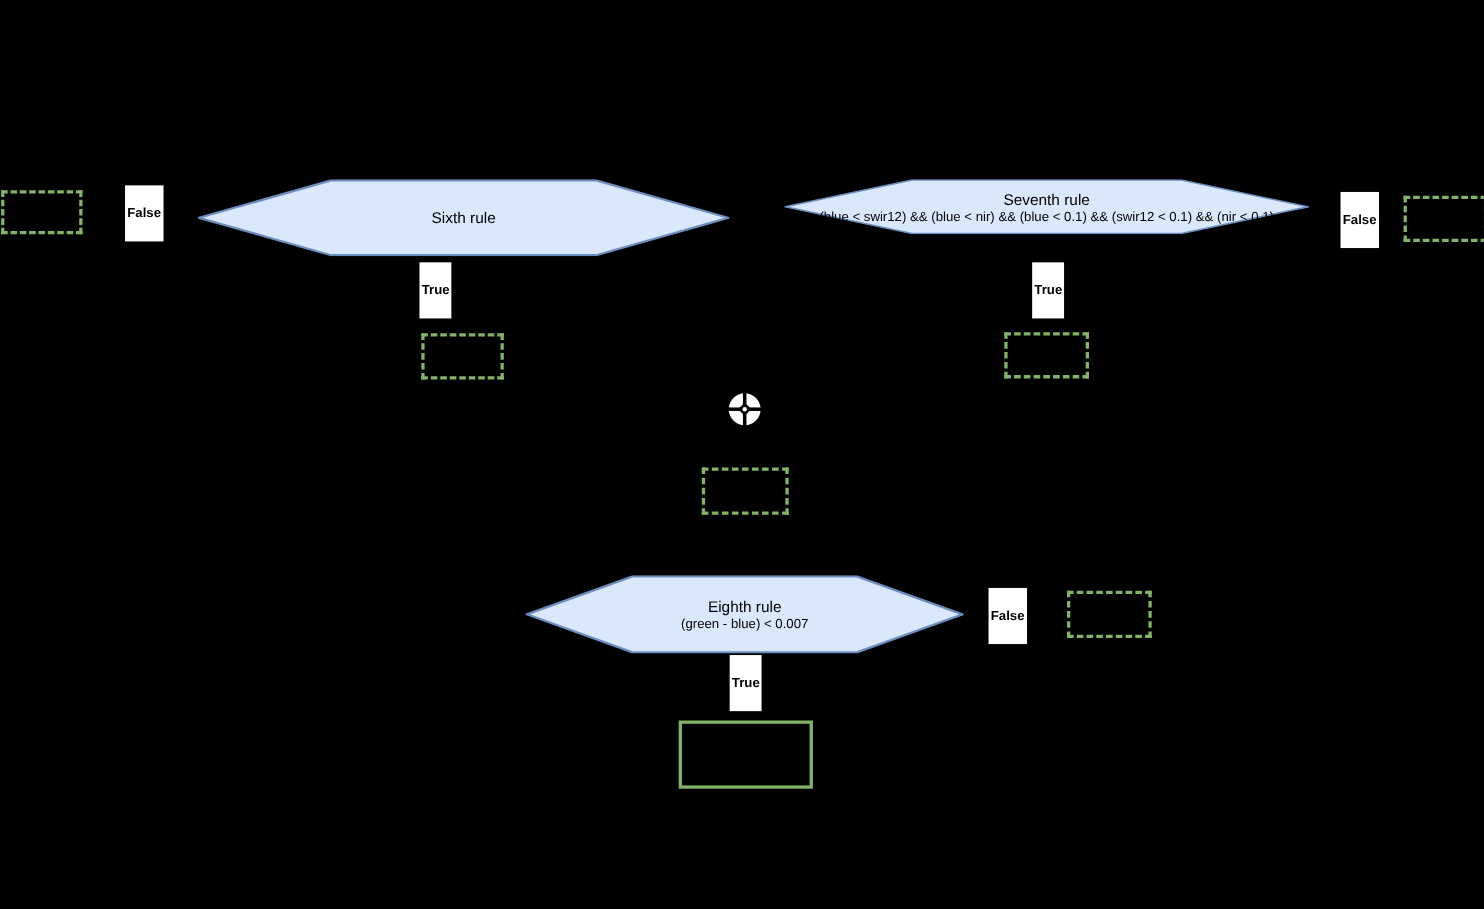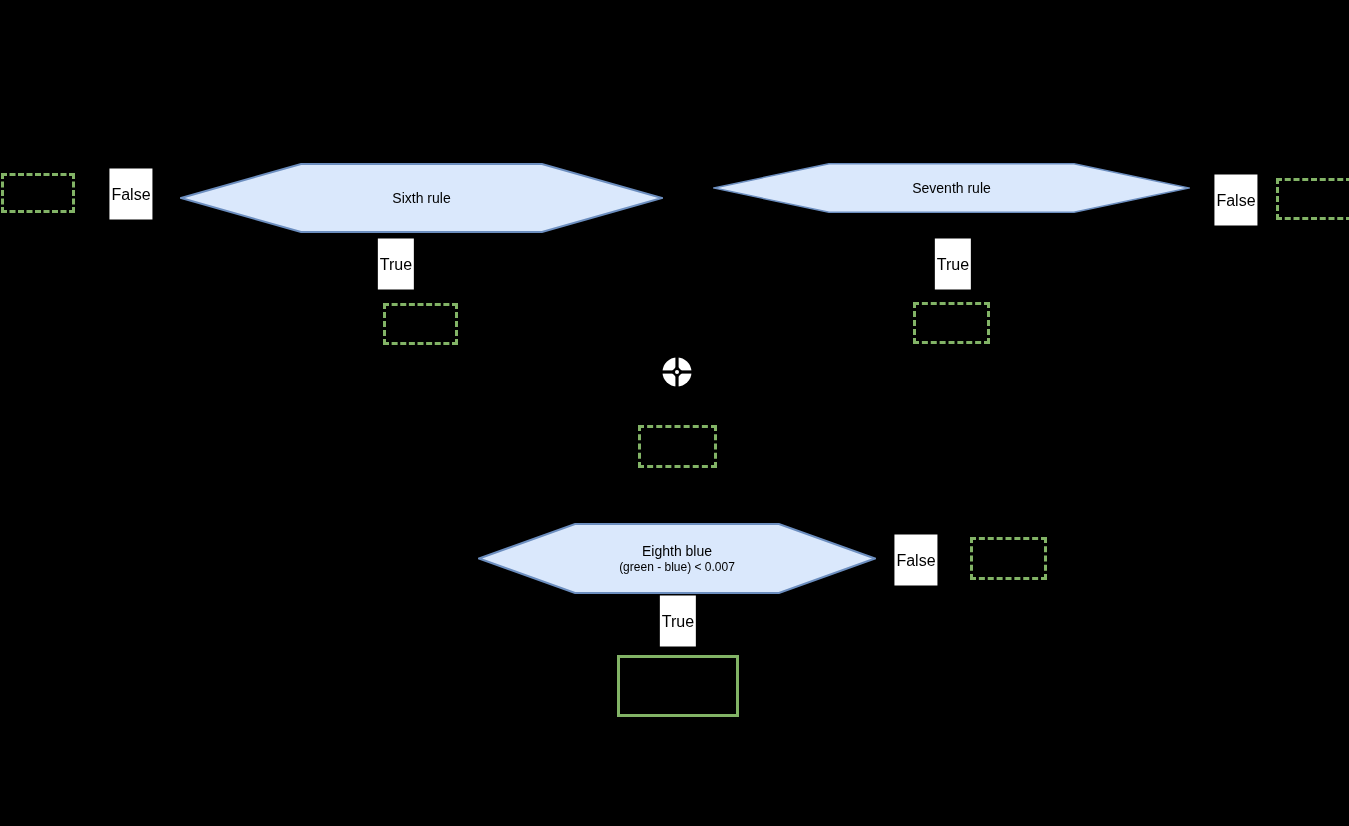--- a/index.html
+++ b/index.html
@@ -29,21 +29,21 @@
     display:flex;flex-direction:column;align-items:center;justify-content:center;
     text-align:center;white-space:nowrap;
   }
   .hex-title{font-size:14px;line-height:18px;}
   .hex-cond{font-size:12px;line-height:15px;}
   .pad-up .hex-text{text-align:center;}
   
   .edge-label{
     position:absolute;transform:translate(-50%,-50%);
     background:var(--label-bg);color:var(--text-color);
-    font-size:16px;line-height:17px;padding:17px 2px;white-space:nowrap;
+    font-size:12px;line-height:17px;padding:17px 2px;white-space:nowrap;font-weight:bold;
   }
   
   .dashed-box{
     position:absolute;box-sizing:border-box;
     border:3px dashed var(--terminal-stroke);
     background:transparent;
   }
   .solid-box{
     position:absolute;box-sizing:border-box;
     border:3px solid var(--terminal-stroke);
@@ -65,29 +65,30 @@
       <div class="hex-title">Sixth rule</div>
     </div>
   </div>
 
   <div class="hex pad-up" style="left:713px;top:163px;width:477px;height:50px">
     <svg viewBox="0 0 477 70" preserveAspectRatio="none">
       <polygon points="1,35 116,1 361,1 476,35 361,69 116,69"></polygon>
     </svg>
     <div class="hex-text">
       <div class="hex-title">Seventh rule</div>
+      <div class="hex-cond">(blue &lt; swir12) &amp;&amp; (blue &lt; nir) &amp;&amp; (blue &lt; 0.1) &amp;&amp; (swir12 &lt; 0.1) &amp;&amp; (nir &lt; 0.1)</div>
     </div>
   </div>
 
   <div class="hex" style="left:478px;top:523px;width:398px;height:71px">
     <svg viewBox="0 0 398 71" preserveAspectRatio="none">
       <polygon points="1,35.5 97,1 301,1 397,35.5 301,70 97,70"></polygon>
     </svg>
     <div class="hex-text">
-      <div class="hex-title">Eighth blue</div>
+      <div class="hex-title">Eighth rule</div>
       <div class="hex-cond">(green - blue) &lt; 0.007</div>
     </div>
   </div>
 
   <span class="edge-label" style="left:131px;top:194px">False</span>
   <span class="edge-label" style="left:396px;top:264px">True</span>
   <span class="edge-label" style="left:953px;top:264px">True</span>
   <span class="edge-label" style="left:1236px;top:200px">False</span>
   <span class="edge-label" style="left:916px;top:560px">False</span>
   <span class="edge-label" style="left:678px;top:621px">True</span>

